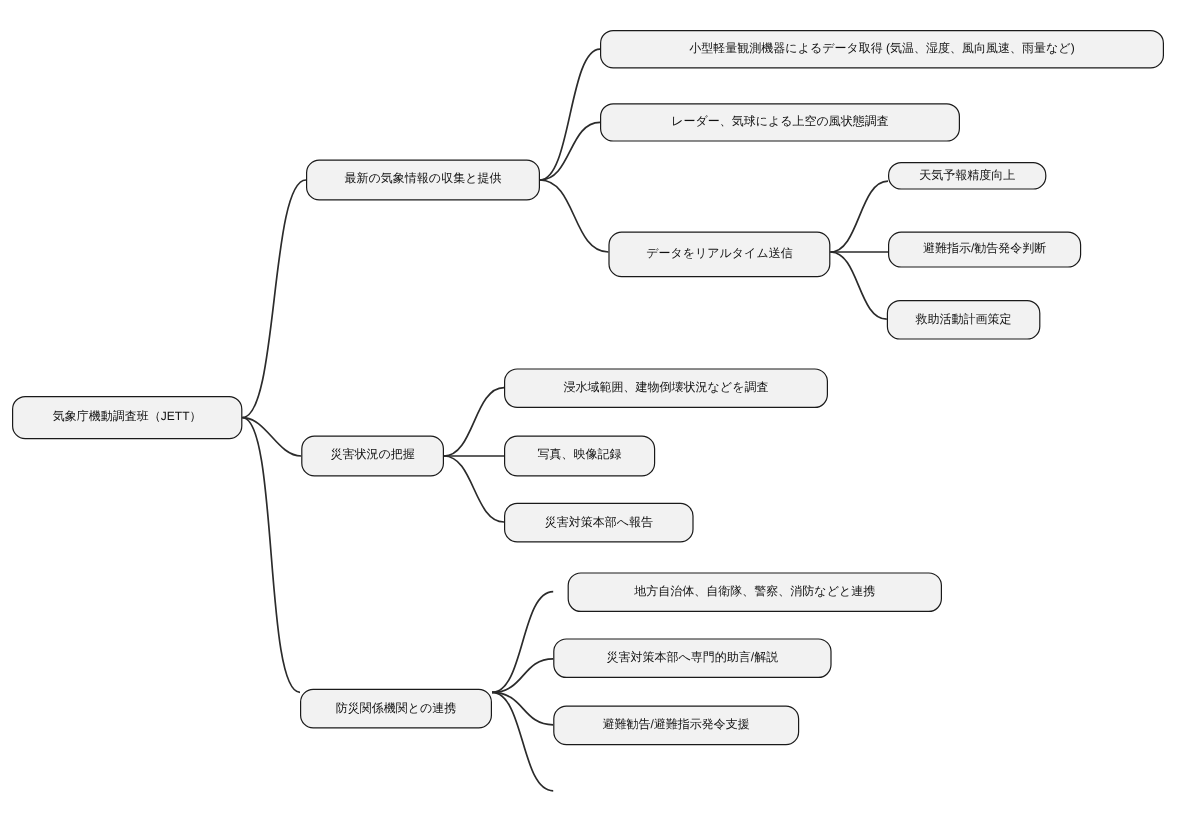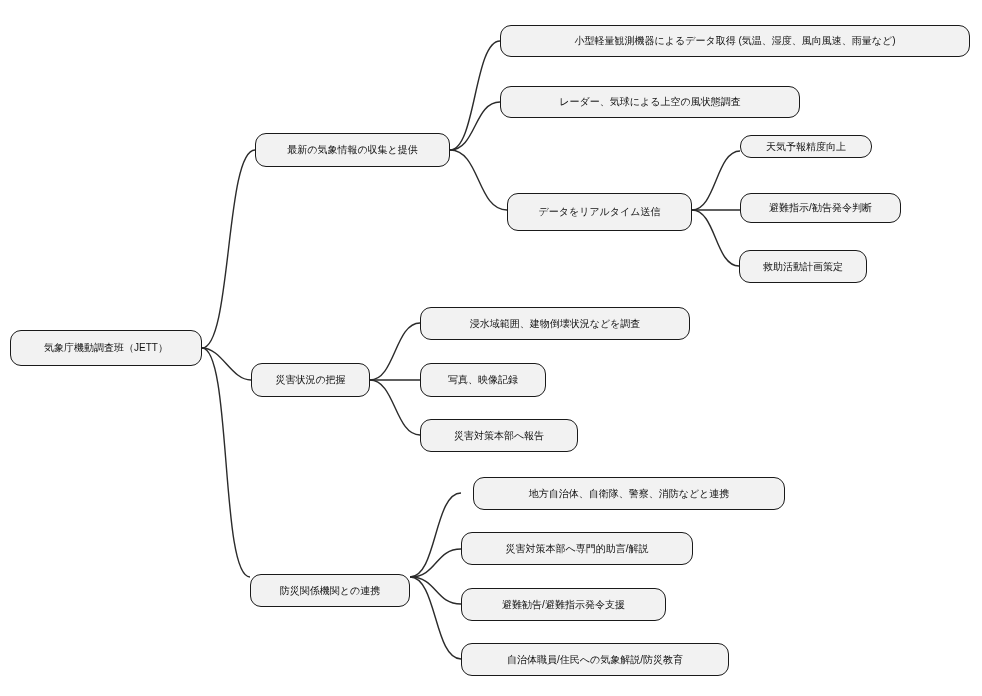--- a/index.html
+++ b/index.html
@@ -84,15 +84,14 @@
 
   <div class="node" style="left:251px; top:363px; width:119px; height:34px;">災害状況の把握</div>
   <div class="node" style="left:420px; top:307px; width:270px; height:33px;">浸水域範囲、建物倒壊状況などを調査</div>
   <div class="node" style="left:420px; top:363px; width:126px; height:34px;">写真、映像記録</div>
   <div class="node" style="left:420px; top:419px; width:158px; height:33px;">災害対策本部へ報告</div>
 
   <div class="node" style="left:250px; top:561px; width:160px; height:33px;margin-top:13px;">防災関係機関との連携</div>
   <div class="node" style="left:461px; top:477px; width:312px; height:33px;margin-left:12px;">地方自治体、自衛隊、警察、消防などと連携</div>
   <div class="node" style="left:461px; top:532px; width:232px; height:33px;">災害対策本部へ専門的助言/解説</div>
   <div class="node" style="left:461px; top:588px; width:205px; height:33px;">避難勧告/避難指示発令支援</div>
-  <div class="node" style="left:461px; top:643px; width:268px; height:33px;">自治体職員/住民への気象解説/防災教育</div>
 
 </div>
 
 </body></html>

